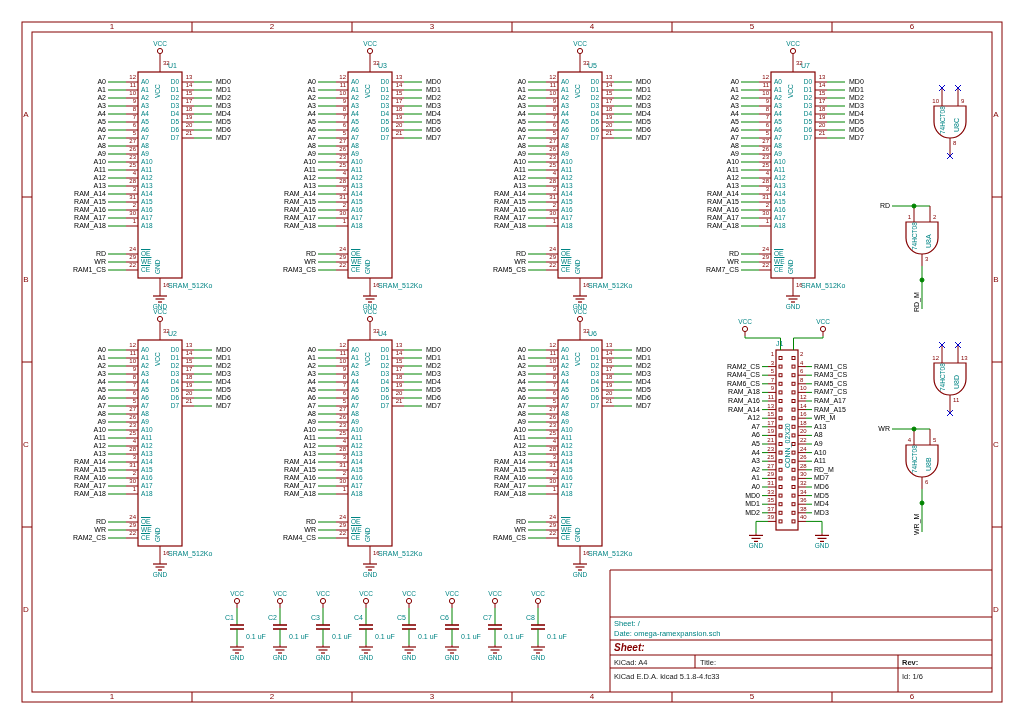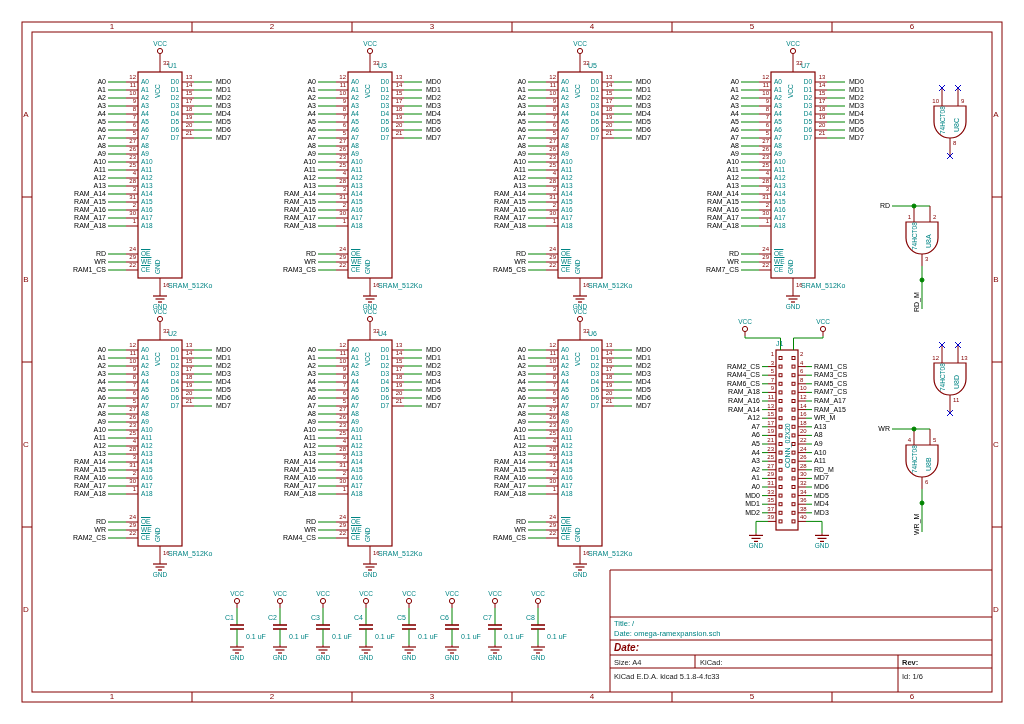--- a/index.html
+++ b/index.html
@@ -1623,21 +1623,21 @@
       <div class="t pwr" style="left: 495px; top: 591px; transform: translateX(-50%);">VCC</div>
       <div class="t pwr" style="left: 495px; top: 655px; transform: translateX(-50%);">GND</div>
       <div class="t ref" style="left: 492px; top: 614px; transform: translateX(-100%);">C7</div>
       <div class="t ref" style="left: 504px; top: 633px;">0.1 uF</div>
       <div class="t pwr" style="left: 538px; top: 591px; transform: translateX(-50%);">VCC</div>
       <div class="t pwr" style="left: 538px; top: 655px; transform: translateX(-50%);">GND</div>
       <div class="t ref" style="left: 535px; top: 614px; transform: translateX(-100%);">C8</div>
       <div class="t ref" style="left: 547px; top: 633px;">0.1 uF</div>
     </div>
 
-  <div class="t tb-teal" style="left:614px;top:620px">Title: /</div>
+  <div class="t tb-teal" style="left:614px;top:620px">Sheet: /</div>
   <div class="t tb-teal" style="left:614px;top:630px">Date: omega-ramexpansion.sch</div>
-  <div class="t tb-title" style="left:614px;top:643px">Date:</div>
-  <div class="t tb" style="left:614px;top:659px">Size: A4</div>
-  <div class="t tb" style="left:700px;top:659px">KiCad:</div>
+  <div class="t tb-title" style="left:614px;top:643px">Sheet:</div>
+  <div class="t tb" style="left:614px;top:659px">KiCad: A4</div>
+  <div class="t tb" style="left:700px;top:659px">Title:</div>
   <div class="t tb tb-b" style="left:902px;top:659px">Rev:</div>
   <div class="t tb" style="left:614px;top:673px">KiCad E.D.A.  kicad 5.1.8-4.fc33</div>
   <div class="t tb" style="left:902px;top:673px">Id: 1/6</div>
 </div>
 
 </body></html>

